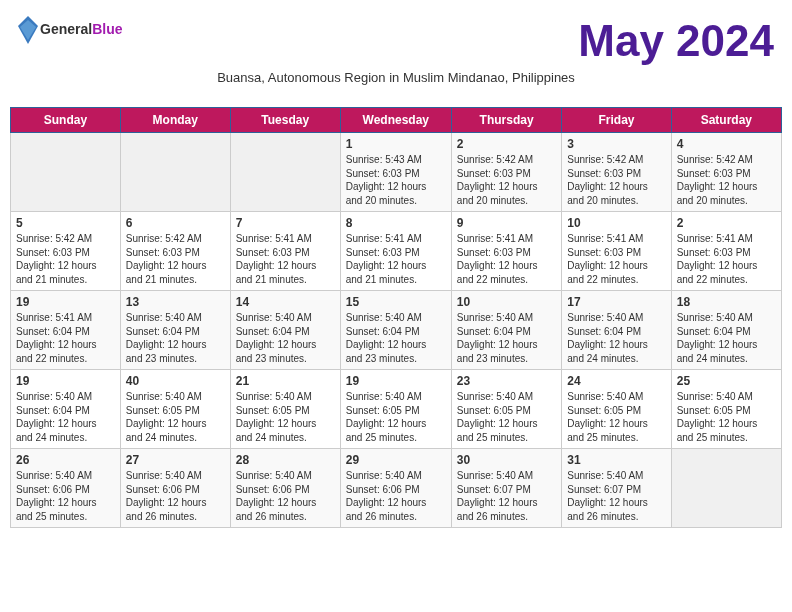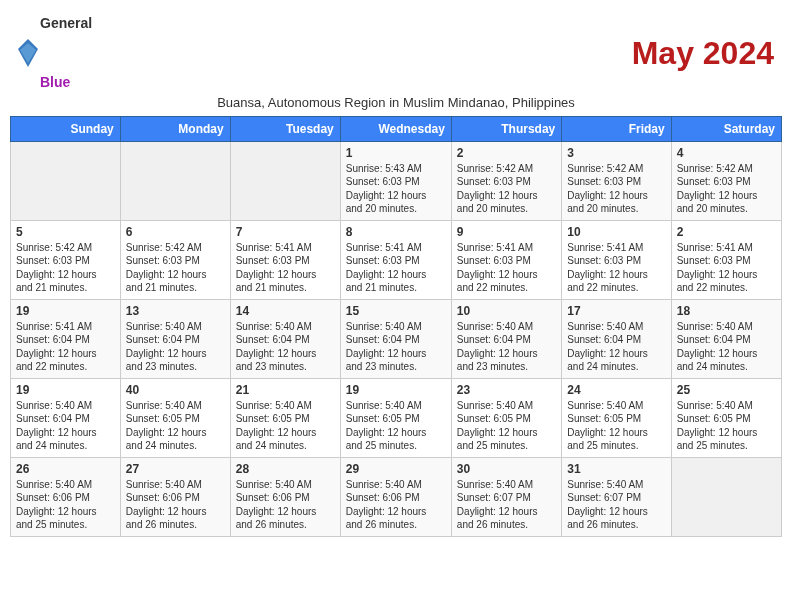--- a/index.html
+++ b/index.html
@@ -16,64 +16,62 @@
       justify-content: space-between;
       margin-bottom: 4px;
       padding: 6px 8px 0 8px;
     }
     .logo {
       display: flex;
       align-items: center;
     }
     .logo-text {
       display: flex;
-      flex-direction: column;
+      flex-direction: row;
       line-height: 1.1;
-      gap: 44px;
     }
     .logo-general {
       font-size: 14px;
       font-weight: bold;
       color: #333;
     }
     .logo-blue {
       font-size: 14px;
       font-weight: bold;
       color: #a21caf;
     }
     .logo-icon {
       width: 20px;
       height: 28px;
       margin-right: 2px;
     }
     .month-title {
-      font-size: 32px;
-      font-weight: bold;
-      color: #b91c1c;
+      font-size: 44px;
+      font-weight: bold;
+      color: #4c1d95;
       text-align: right;
-      margin-top: 19px;
     }
     .subtitle {
       text-align: center;
       font-size: 13px;
       color: #333;
-      margin-bottom: 6px;
+      margin-bottom: 22px;
       font-weight: normal;
     }
     table {
       width: 100%;
       border-collapse: collapse;
     }
     thead tr th {
-      background-color: #3b82f6;
+      background-color: #be185d;
       color: #fff;
       font-size: 12px;
       font-weight: bold;
       padding: 5px 6px;
-      text-align: right;
+      text-align: center;
       border: 1px solid #2c6199;
     }
     tbody tr td {
       border: 1px solid #ccc;
       vertical-align: top;
       padding: 4px 5px;
       width: 113px;
       min-height: 80px;
       background: #fff;
     }

